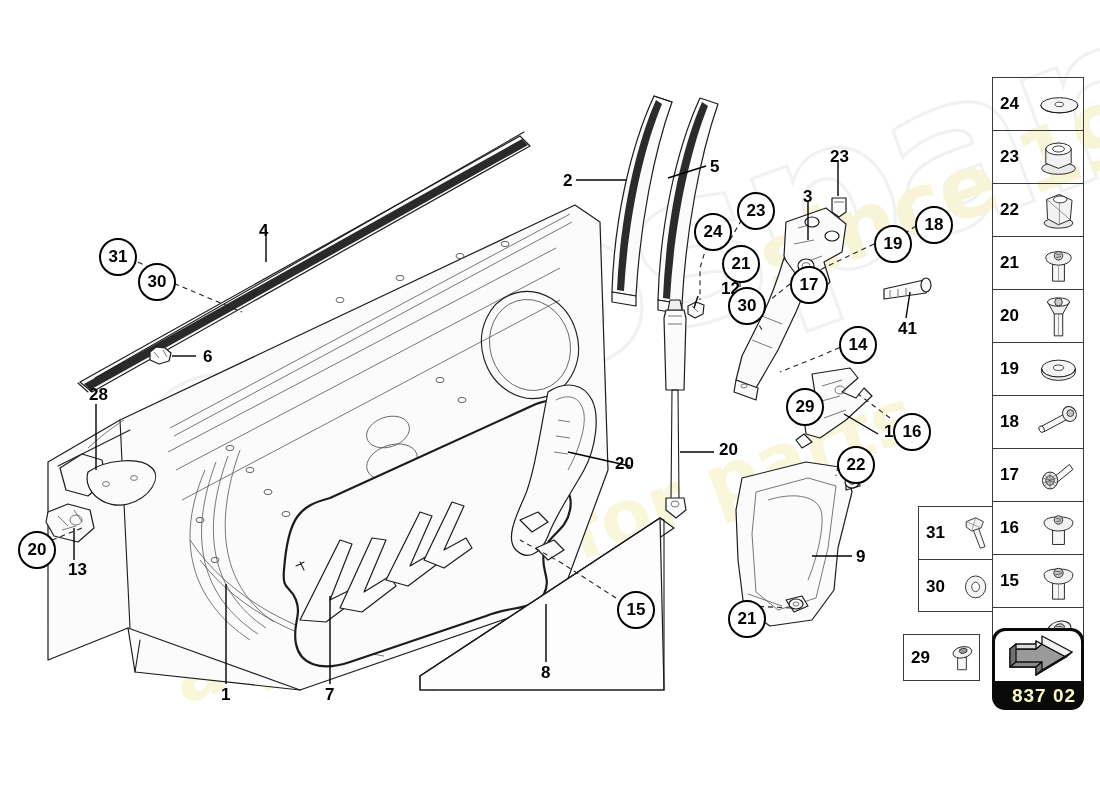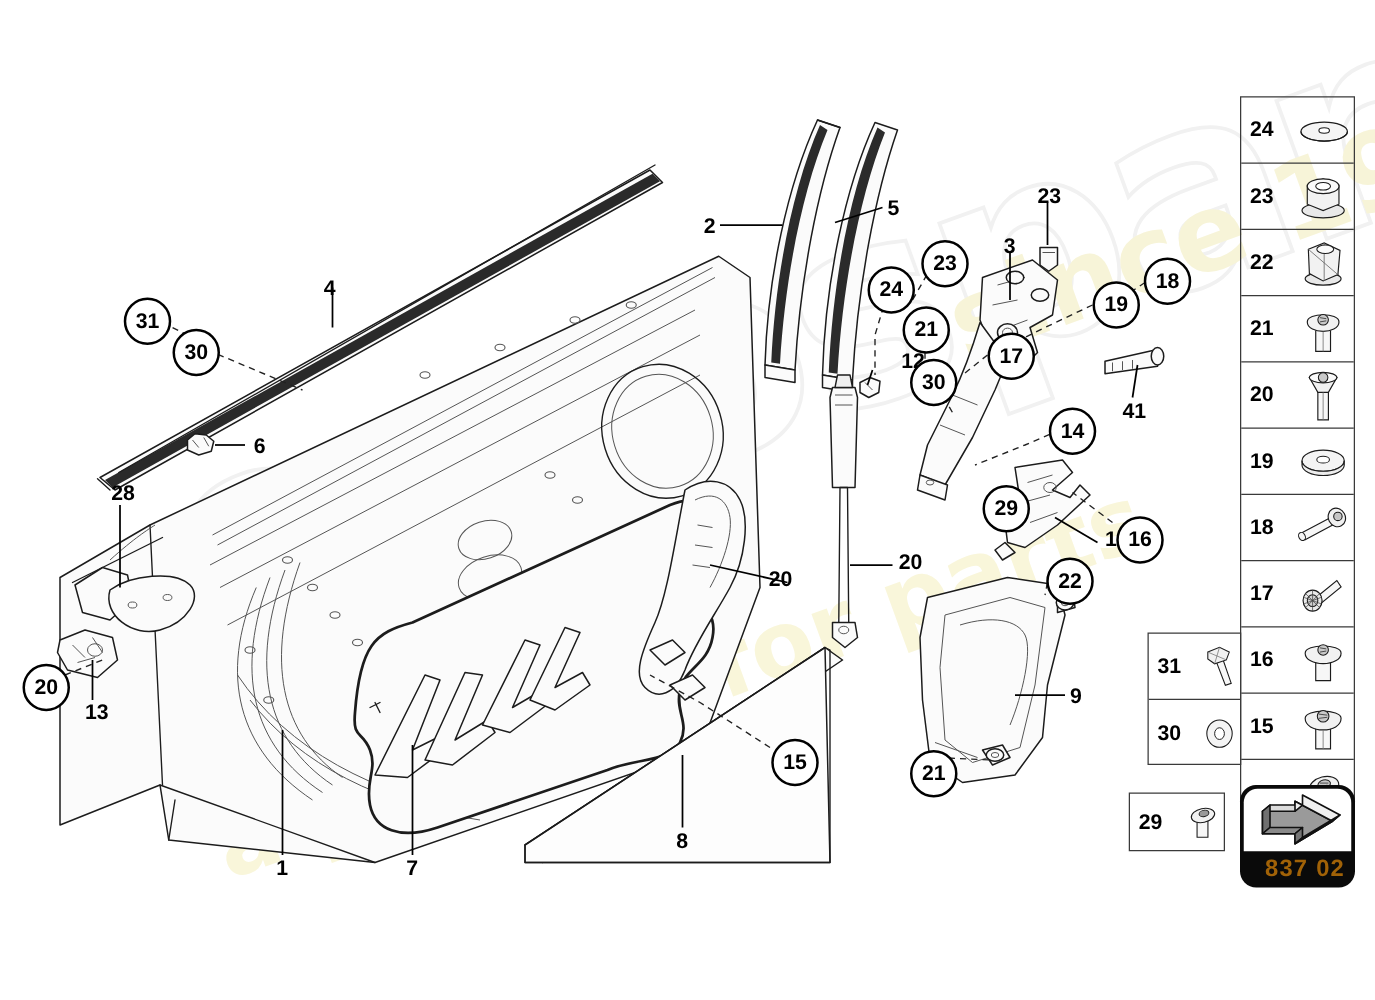--- a/index.html
+++ b/index.html
@@ -53,21 +53,21 @@
   .lnum{width:34px;flex:0 0 34px;text-align:left;padding-left:7px;font-weight:700;font-size:17px;color:#000;
         font-family:"Liberation Sans", sans-serif;}
   .lart{flex:1;height:100%;position:relative;}
   .lart svg{position:absolute;left:0;top:0;width:100%;height:100%;}
 
   
   #logo{position:absolute;left:992px;top:628px;width:92px;height:82px;
         border-radius:13px;background:#0a0a0a;overflow:hidden;}
   #logo .top{position:absolute;left:3px;top:3px;width:86px;height:50px;background:#fff;border-radius:11px 11px 0 0;}
   #logo .cap{position:absolute;left:0;bottom:0;width:104px;height:28px;display:flex;
-             align-items:center;justify-content:center;color:#a16207;font-weight:700;font-size:19px;
+             align-items:center;justify-content:center;color:#fef9c3;font-weight:700;font-size:19px;
              letter-spacing:1px;font-family:"Liberation Sans", sans-serif;}
   #logo svg{position:absolute;left:8px;top:7px;}
 </style>
 </head>
 <body>
 
 <div id="stage">
 
   <div class="wm wm-brand">eurospares</div>
   <div class="wm wm-since">since 1985</div>

